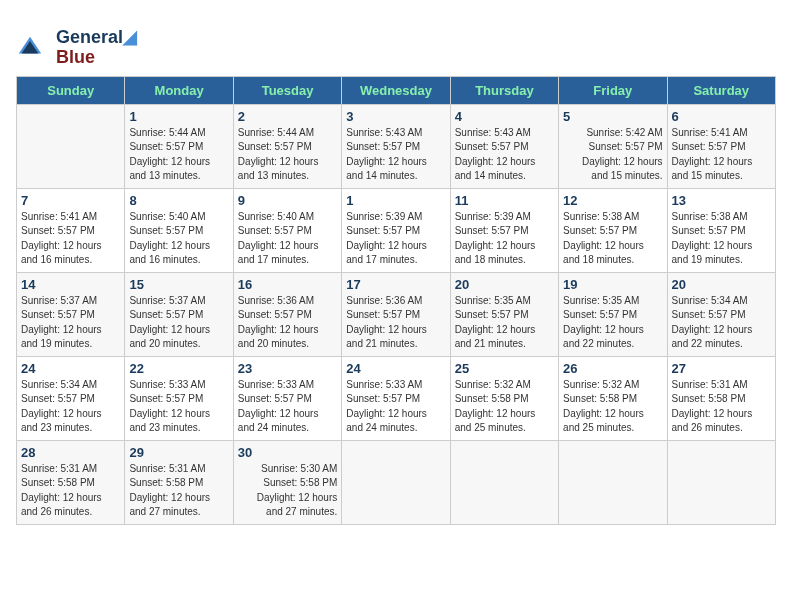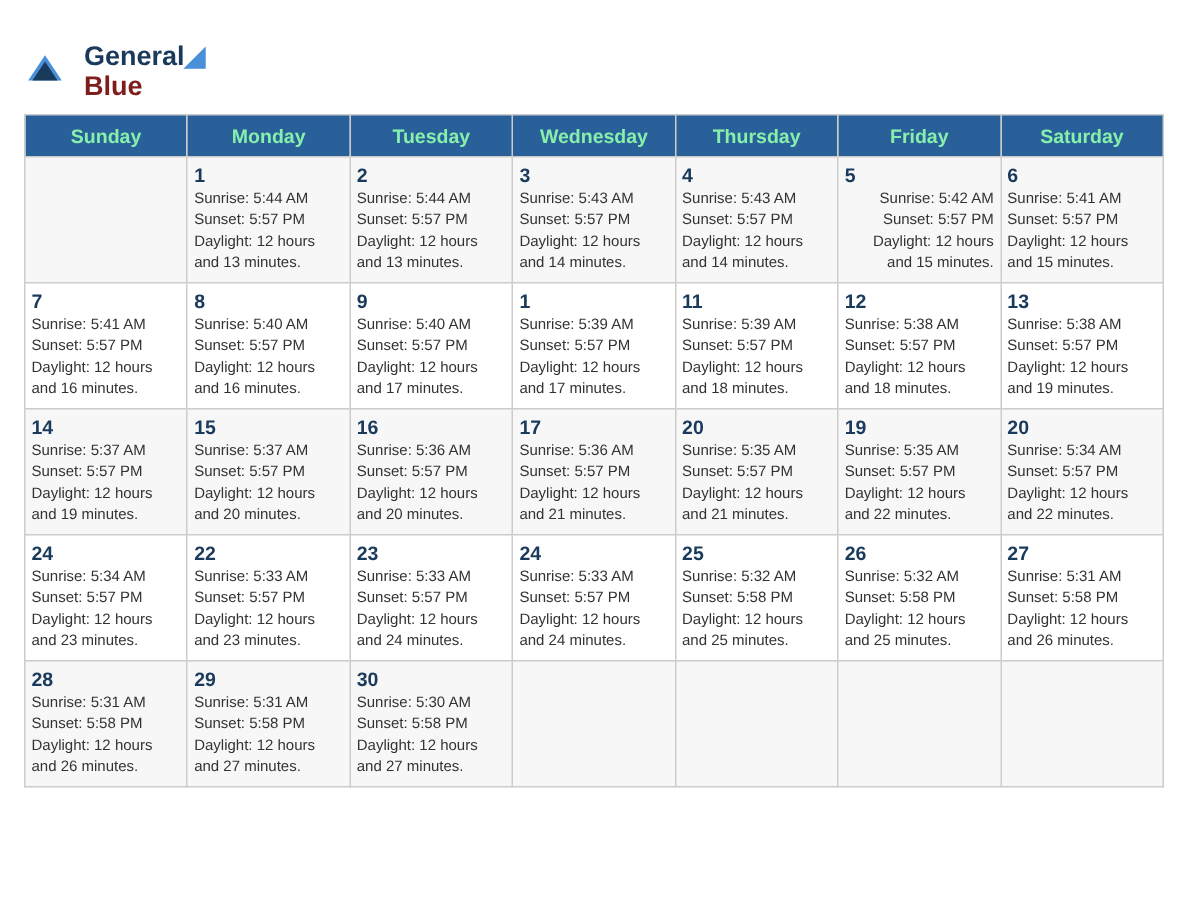--- a/index.html
+++ b/index.html
@@ -302,21 +302,21 @@
 Daylight: 12 hours and 26 minutes.</div>
         </td>
         <td>
           <span class="day-num">29</span>
           <div class="day-info" style="white-space: pre-line;">Sunrise: 5:31 AM
 Sunset: 5:58 PM
 Daylight: 12 hours and 27 minutes.</div>
         </td>
         <td>
           <span class="day-num">30</span>
-          <div class="day-info" style="white-space: pre-line;">Sunrise: 5:30 AM
+          <div class="day-info" style="white-space: pre-line; text-align: right;">Sunrise: 5:30 AM
 Sunset: 5:58 PM
 Daylight: 12 hours and 27 minutes.</div>
         </td>
         <td class="empty"></td>
         <td class="empty"></td>
         <td class="empty"></td>
         <td class="empty"></td>
       </tr>
     </tbody>
 </table>

